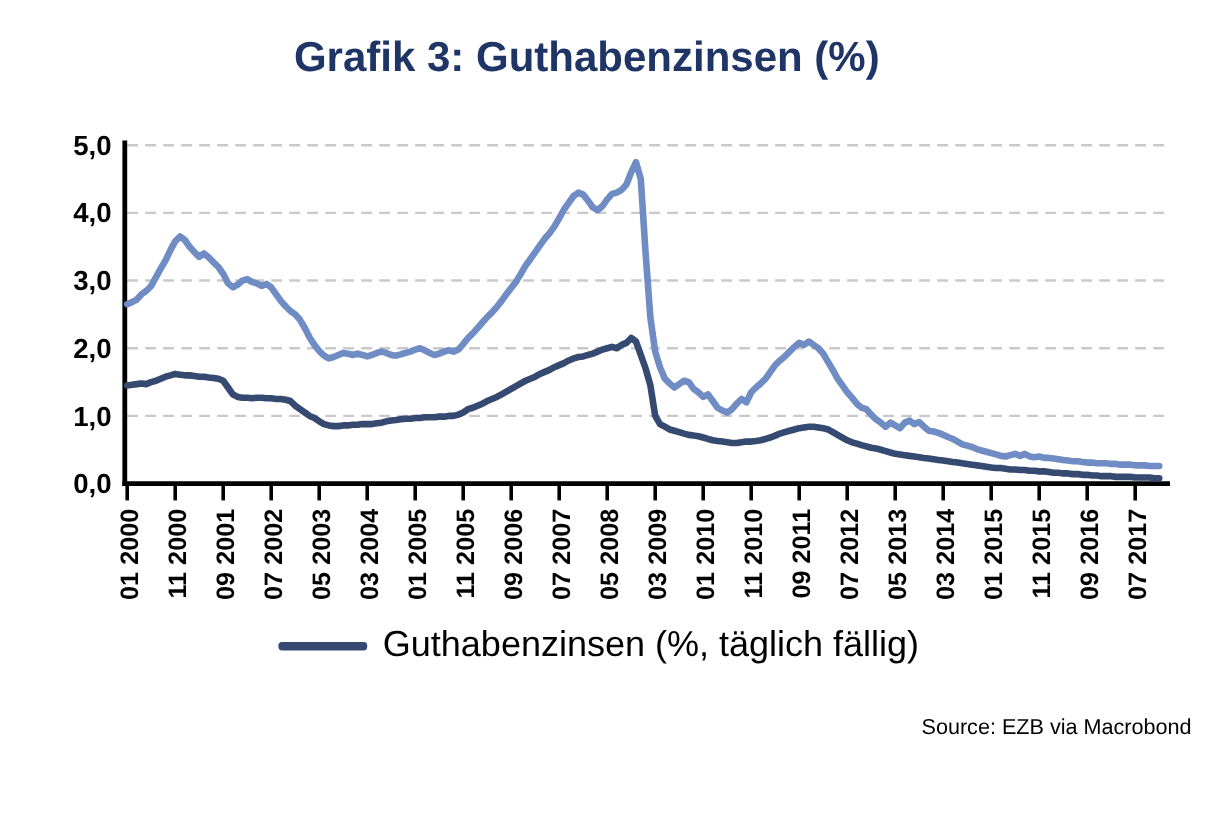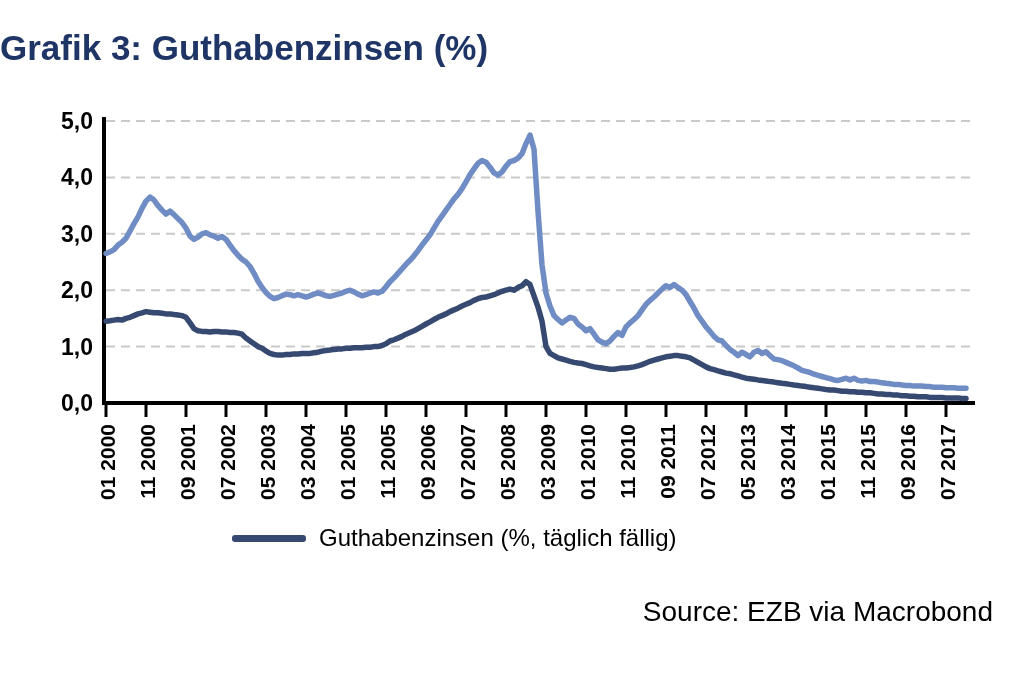--- a/index.html
+++ b/index.html
@@ -1,35 +1,35 @@
 <!DOCTYPE html>
 <html><head>
 <meta charset="utf-8">
 <style>
   html,body{margin:0;padding:0;background:#ffffff;}
   #stage{
     position:relative;width:1024px;height:680px;background:#ffffff;
     font-family:"Liberation Sans", sans-serif;overflow:hidden;
   }
   #chart-title{
-    position:absolute;top:28px;left:0;width:978px;text-align:left;
+    position:absolute;top:28px;left:0;width:978px;text-align:center;
     font-size:35px;font-weight:700;letter-spacing:0px;color:#1F3566;
   }
   svg text{font-family:"Liberation Sans", sans-serif;}
   .ylab{font-size:23px;font-weight:700;fill:#000000;}
   .xlab{font-size:21px;font-weight:700;fill:#000000;}
   #legend{
     position:absolute;left:232px;top:522px;
     display:flex;flex-direction:column;gap:13px;
   }
   .legend-row{display:flex;align-items:center;gap:13px;height:32px;}
   .legend-swatch{width:74px;height:7px;border-radius:3px;background:#888;}
-  .legend-label{font-size:24px;color:#000000;white-space:nowrap;}
+  .legend-label{font-size:30px;color:#000000;white-space:nowrap;}
   #source-note{
-    position:absolute;right:31px;top:596px;font-size:28px;color:#000000;text-align:center;
+    position:absolute;right:31px;top:596px;font-size:18px;color:#000000;text-align:center;
   }
 </style>
 </head>
 <body>
 
 <div id="stage">
   <div id="chart-title" style="color: rgb(31, 53, 102);">Grafik 3: Guthabenzinsen (%)</div>
 
   <svg id="plot" width="1024" height="680" viewBox="0 0 1024 680" style="position:absolute;left:0;top:0;">
       <line x1="106" y1="346.6" x2="975" y2="346.6" stroke="#C9C9C9" stroke-width="2" stroke-dasharray="9 6"></line>

